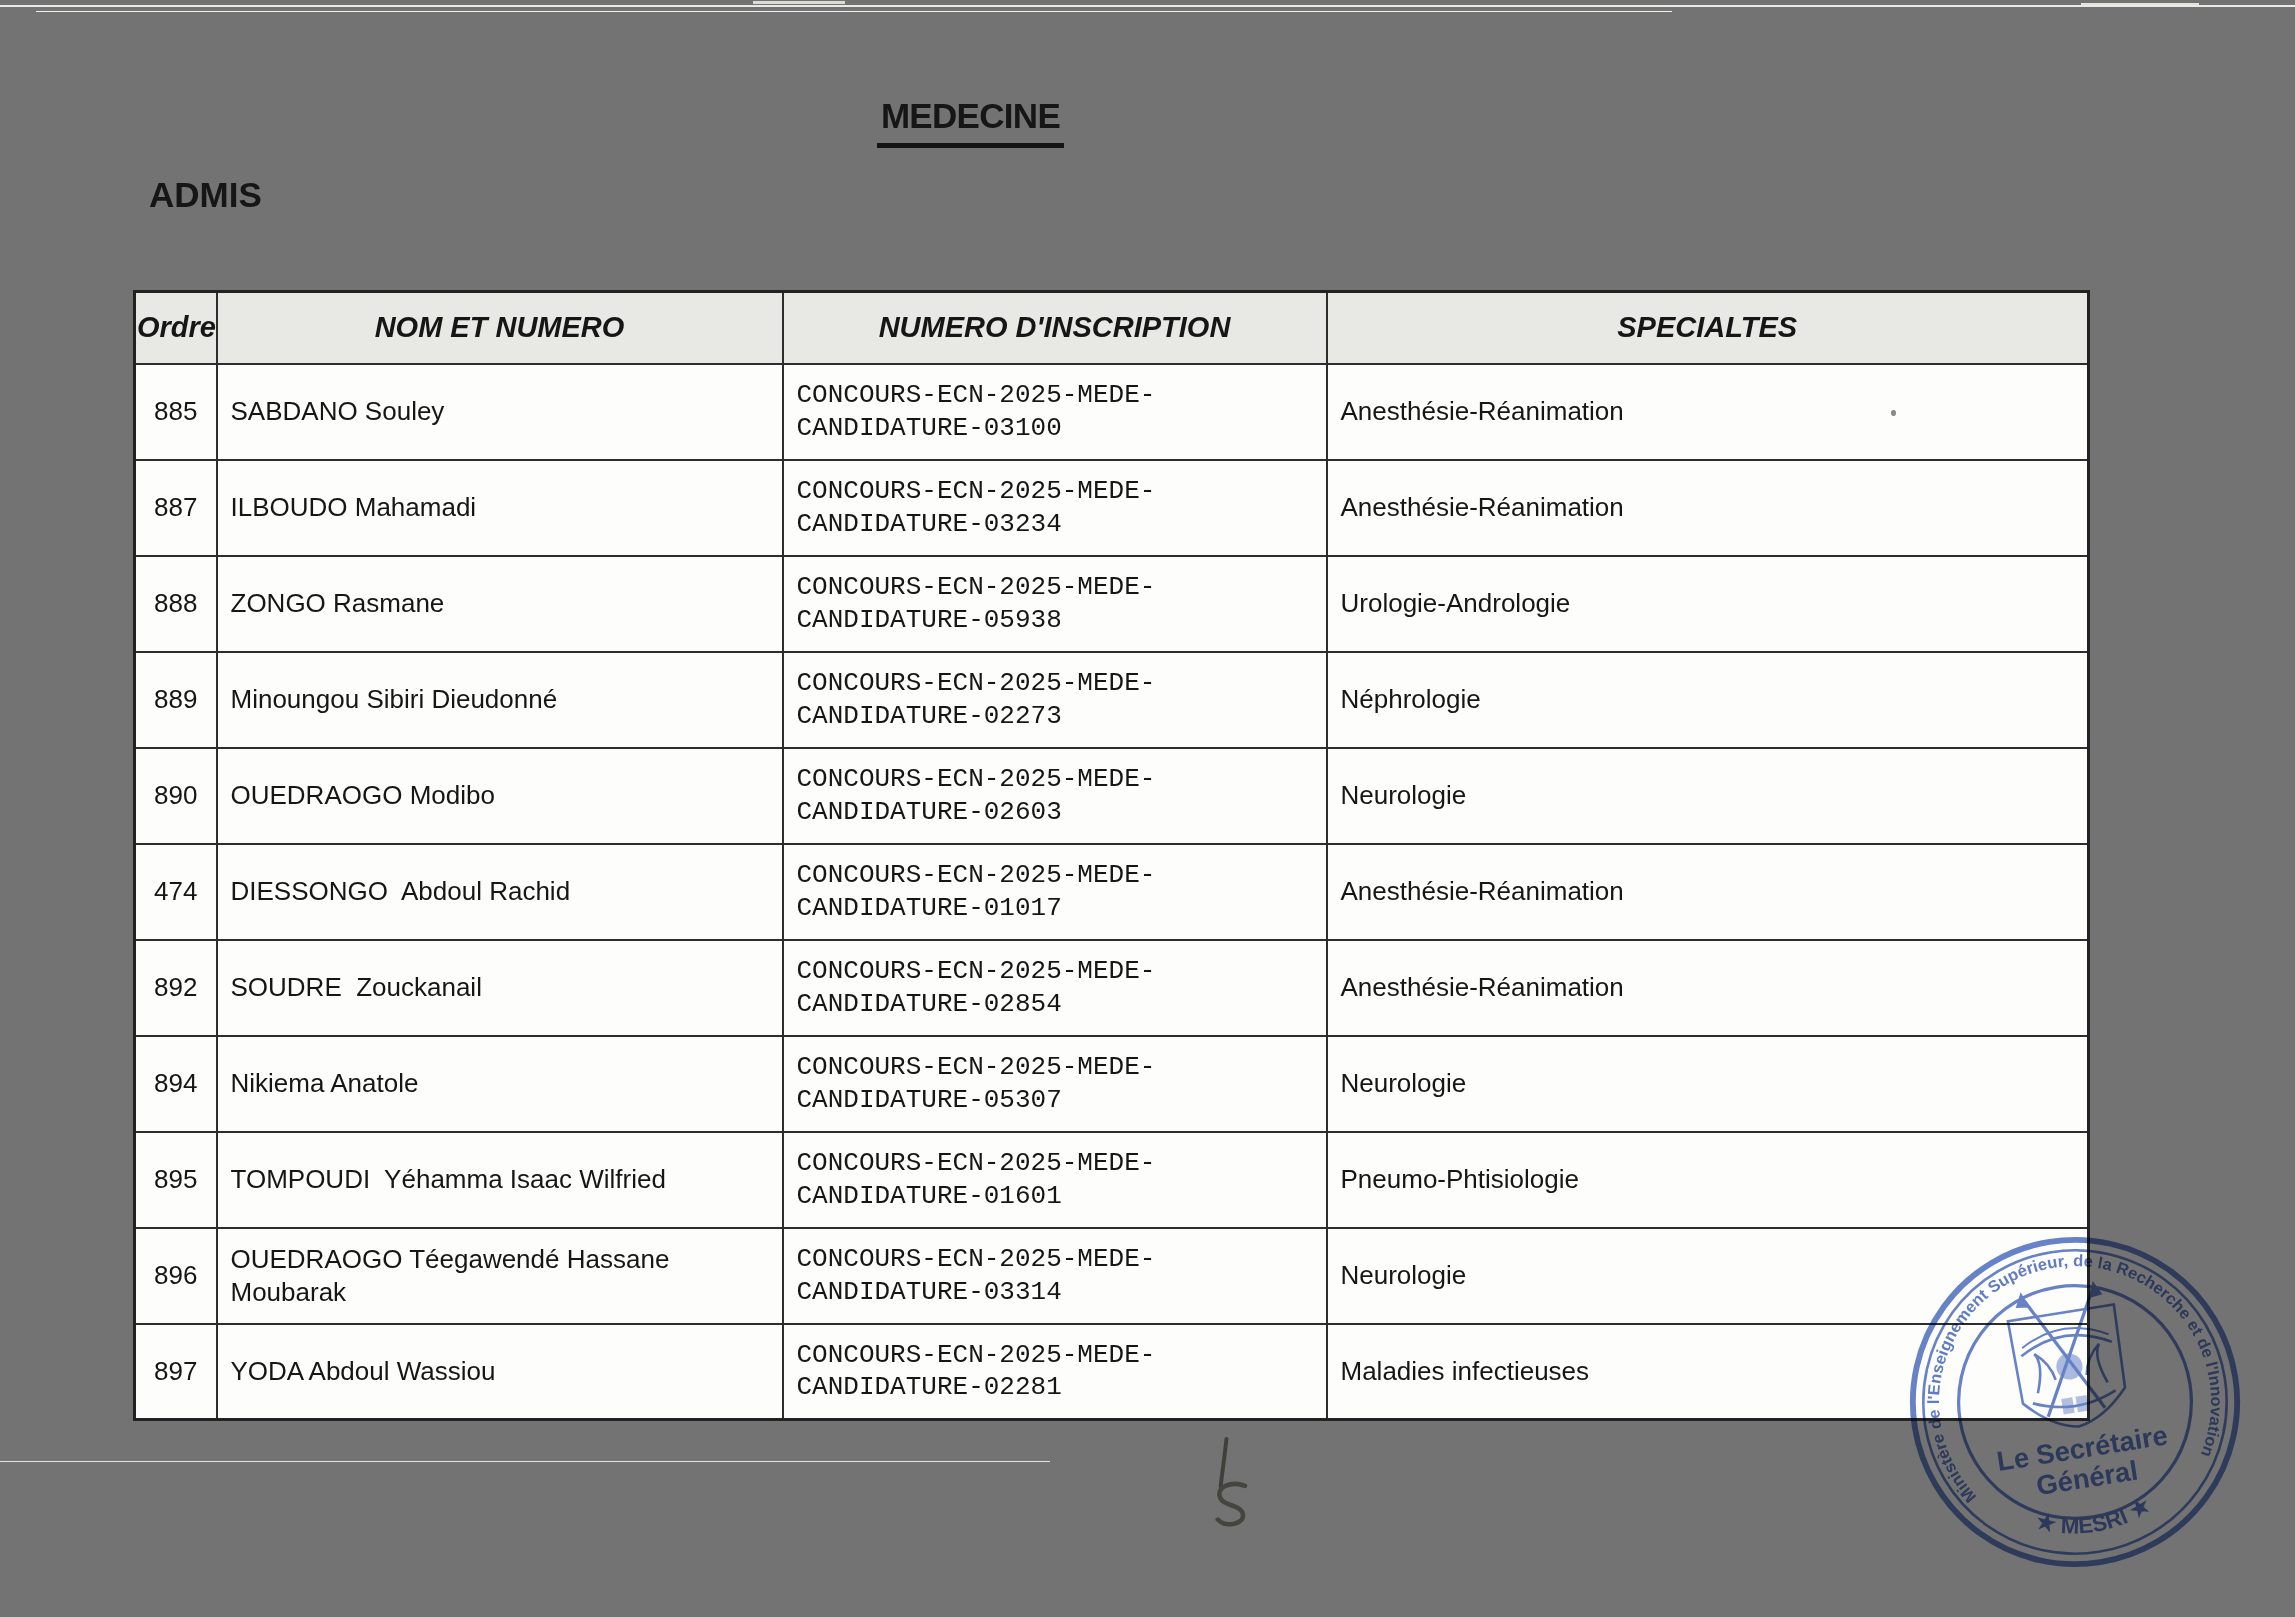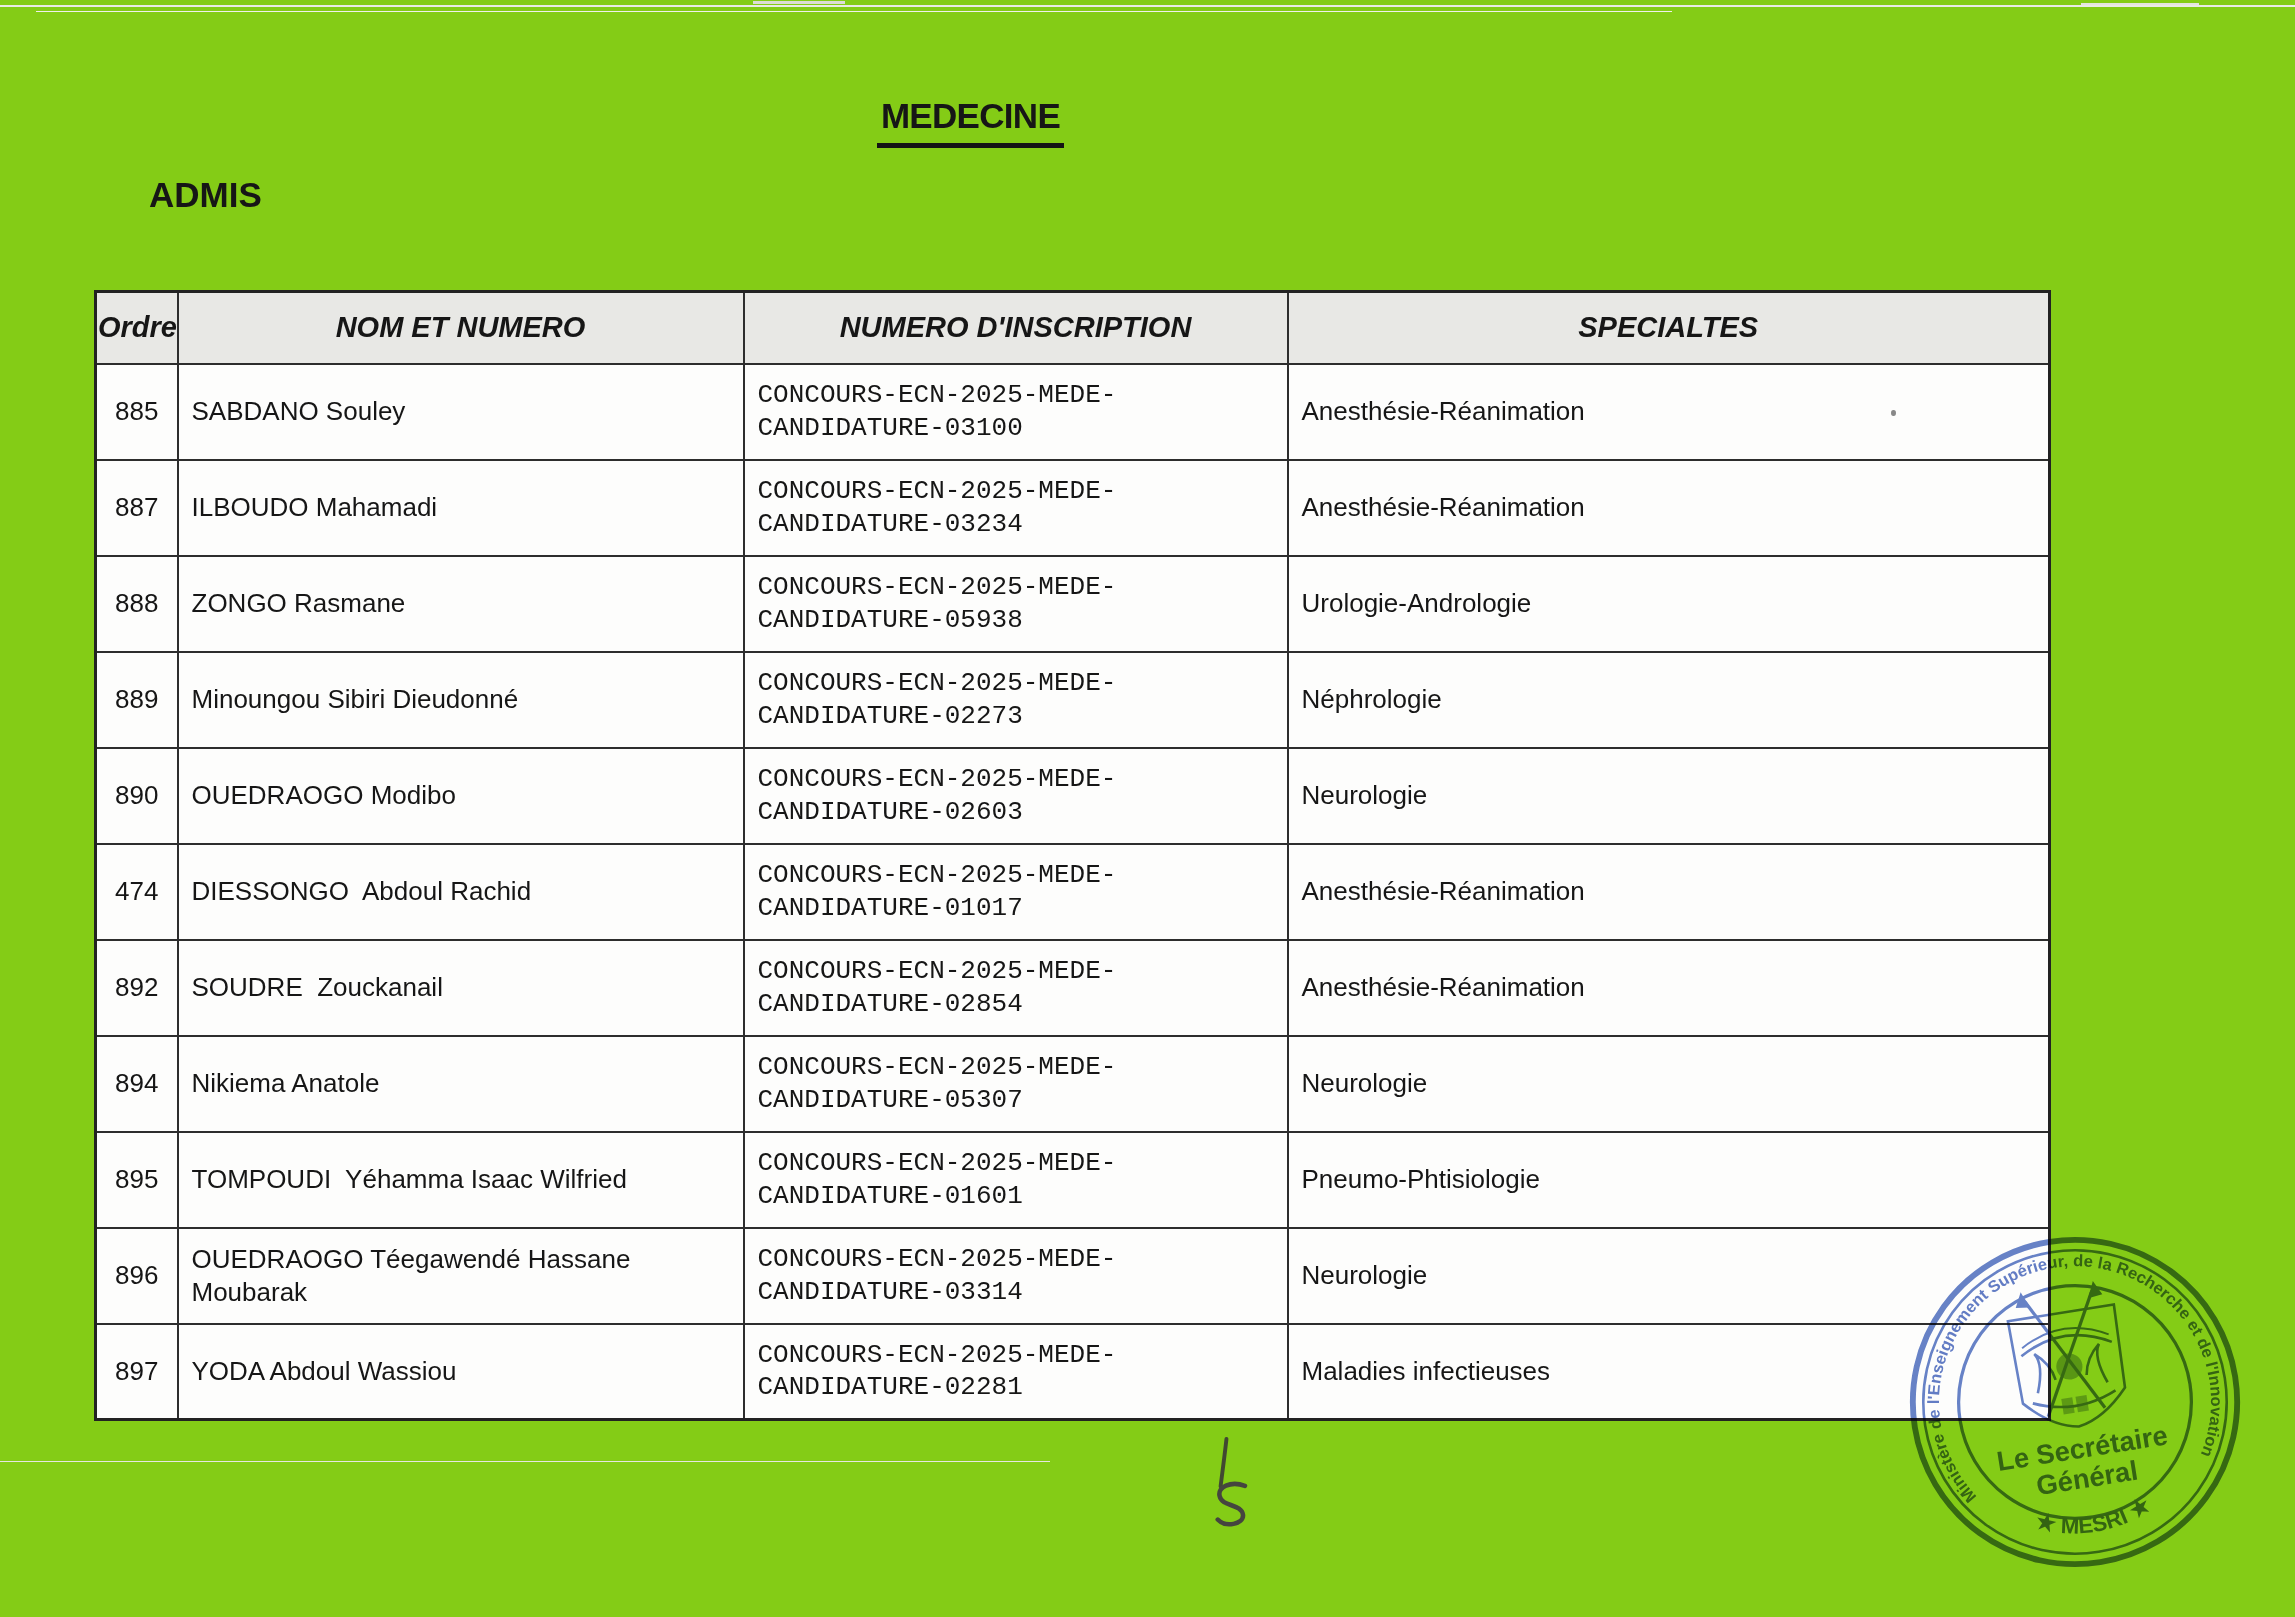--- a/index.html
+++ b/index.html
@@ -1,19 +1,19 @@
 <!DOCTYPE html>
 <html style="font-size:10.5px"><head>
 <meta charset="utf-8">
 <style>
   html,body{margin:0;padding:0;background:#9a9a9a;}
   #page{
     position:relative;
     width:2295px;height:1618px;
-    background:#84cc16;
+    background:#737373;
     overflow:hidden;
     font-family:"Liberation Sans", sans-serif;
     color:#161616;
   }
   
   .streak{position:absolute;pointer-events:none;}
   #streak1{left:0;top:4.6px;width:2295px;height:2px;background:#eaeae6;}
   #streak2{left:36px;top:11px;width:1636px;height:1.3px;background:#f0f0ec;}
   #streak3{left:753px;top:1.3px;width:92px;height:2.6px;background:#dcdcd6;}
   #streak4{left:2081px;top:2.6px;width:118px;height:2px;background:#e4e4df;}
@@ -34,21 +34,21 @@
   table#results{
     position:absolute;left:94px;top:290px;
     width:1955px;height:1057px;
     border-collapse:collapse;table-layout:fixed;
     background:#fdfdfc;
   }
   #results th,#results td{
     border:2px solid #2d2d2d;
     vertical-align:middle;
   }
-  #results{border:3.3px solid #222;}
+  #results{border:3.3px solid #222;margin-left:39px;}
   #results thead tr{height:72px;}
   #results thead th{
     background:#e8e8e5;
     font-size:29px;font-style:italic;font-weight:bold;
     text-align:center;
     border-bottom-width:2.6px;
   }
   #results tbody tr{height:96px;}
   #results td{font-size:26px;line-height:1.25;padding:2.6px 13px;}
   td.cell-ordre{text-align:center;padding:2.6px 2.6px;}

